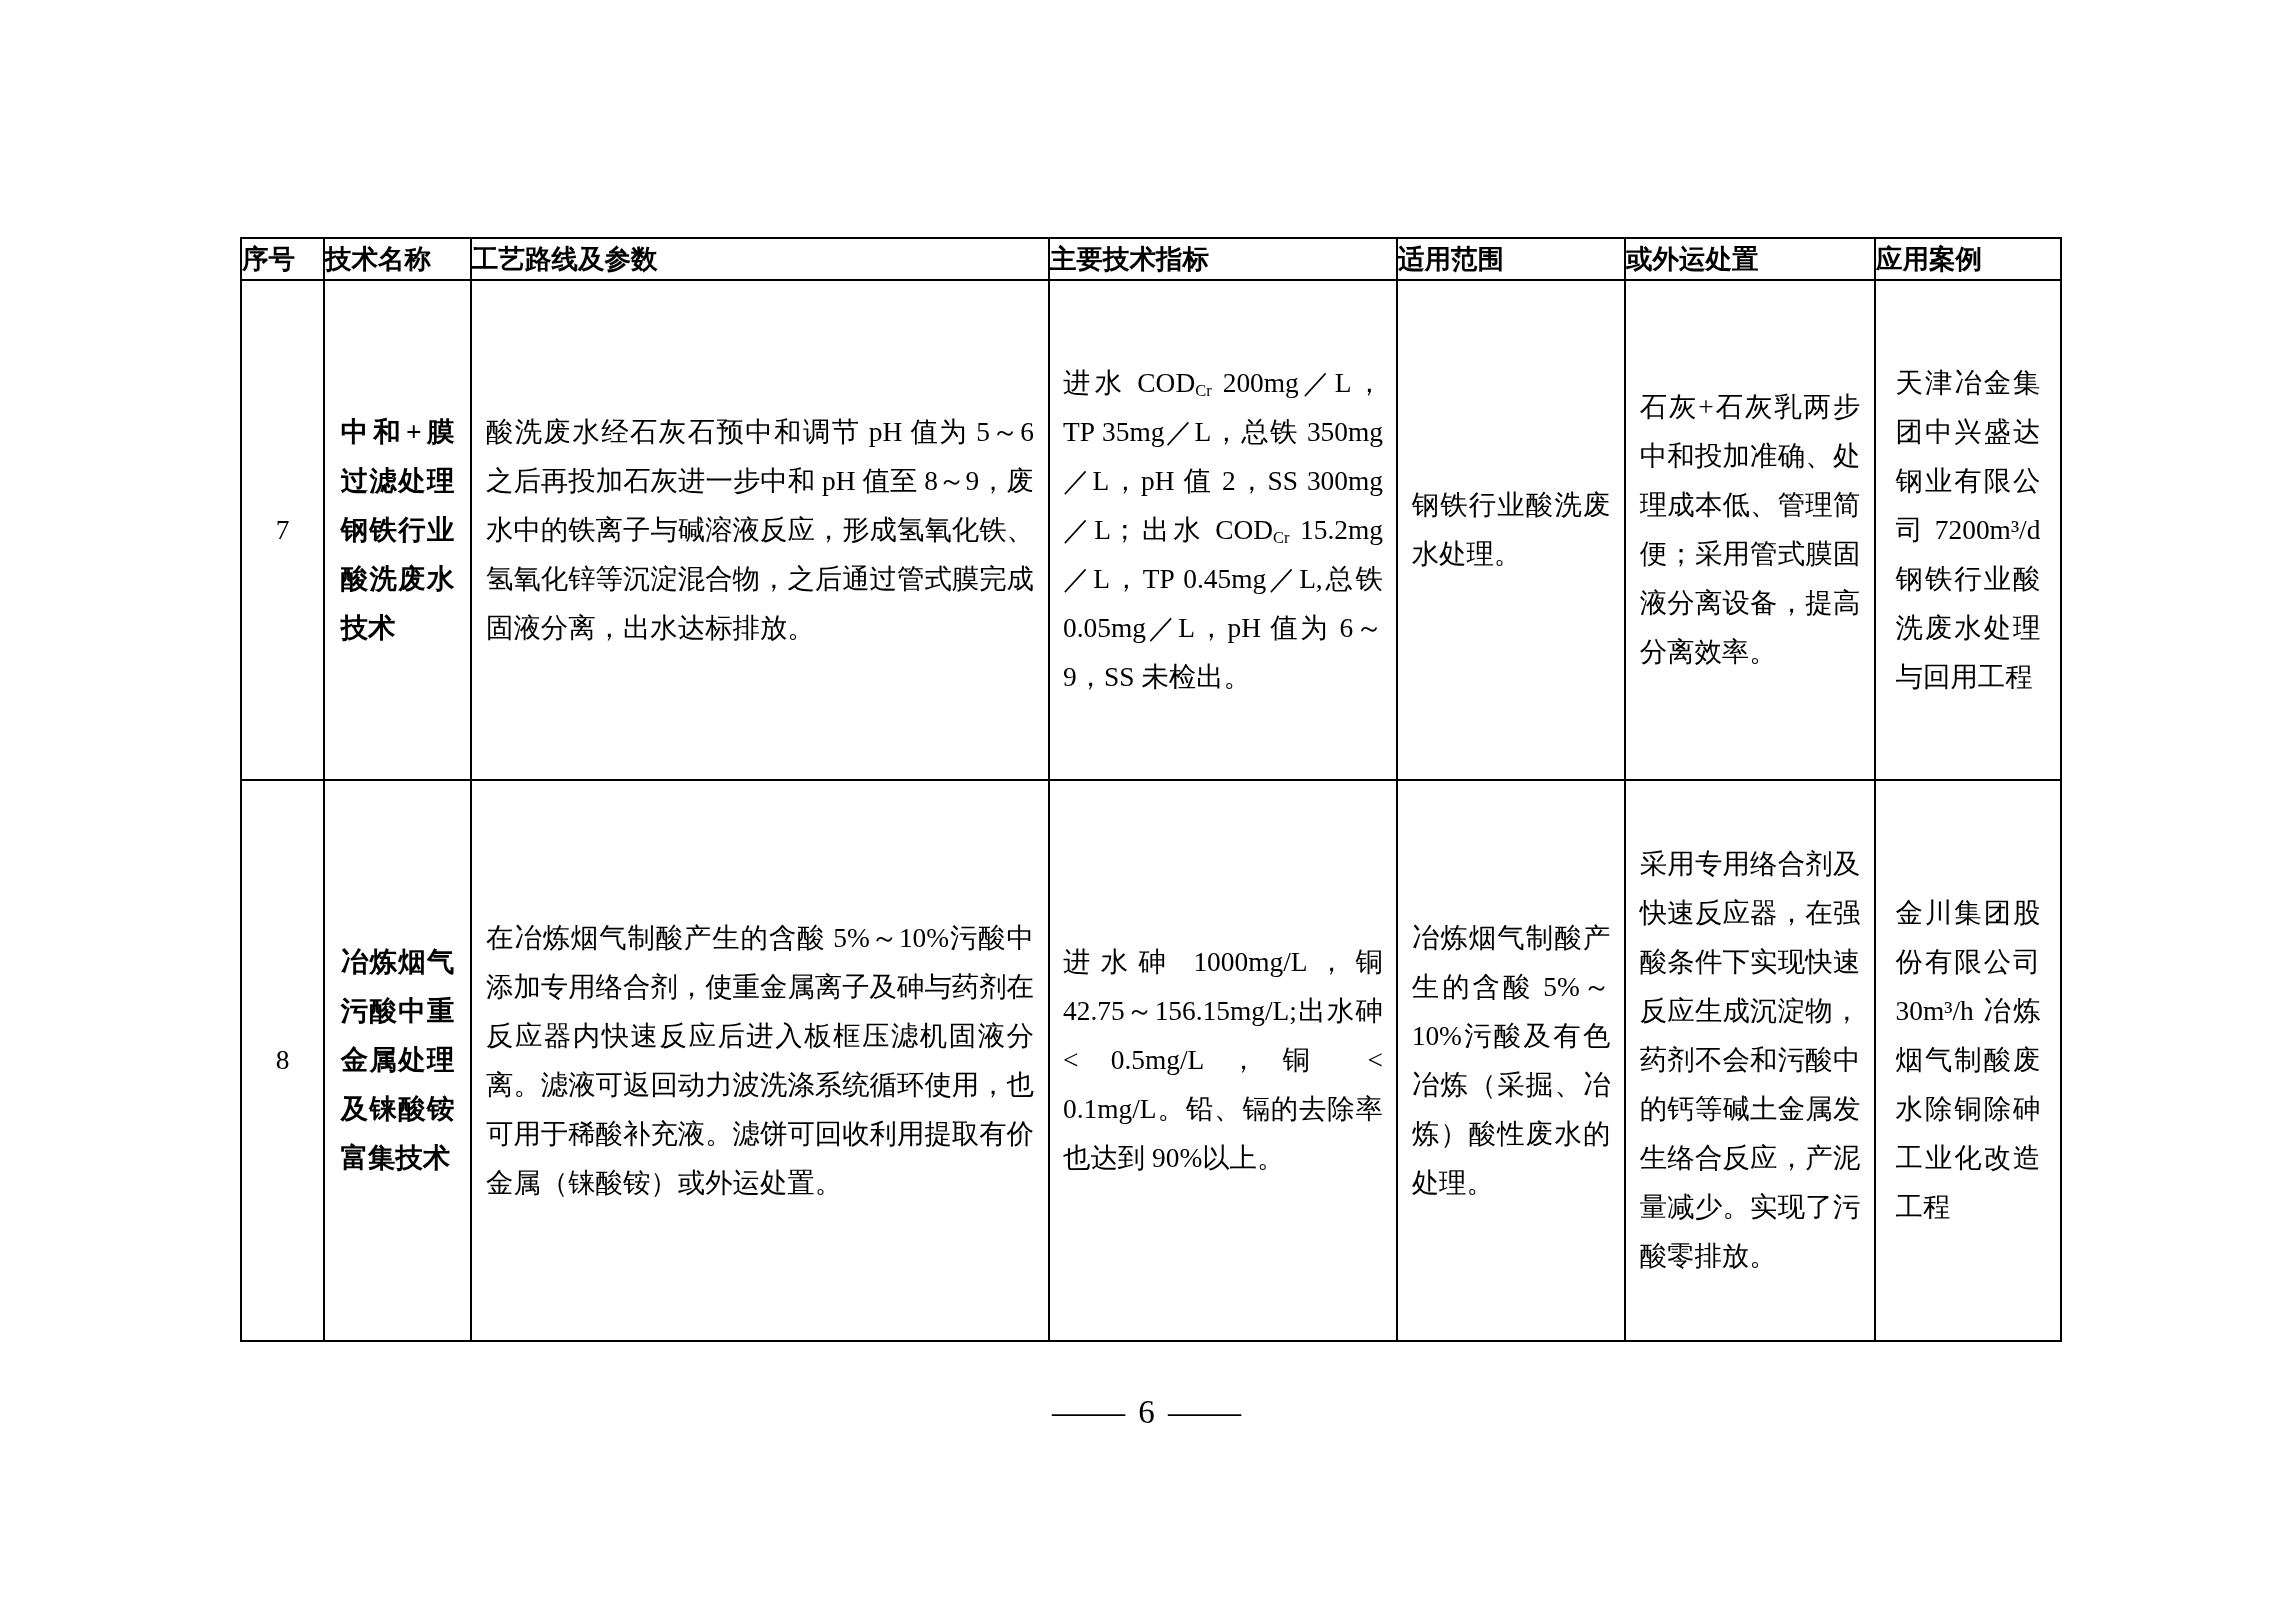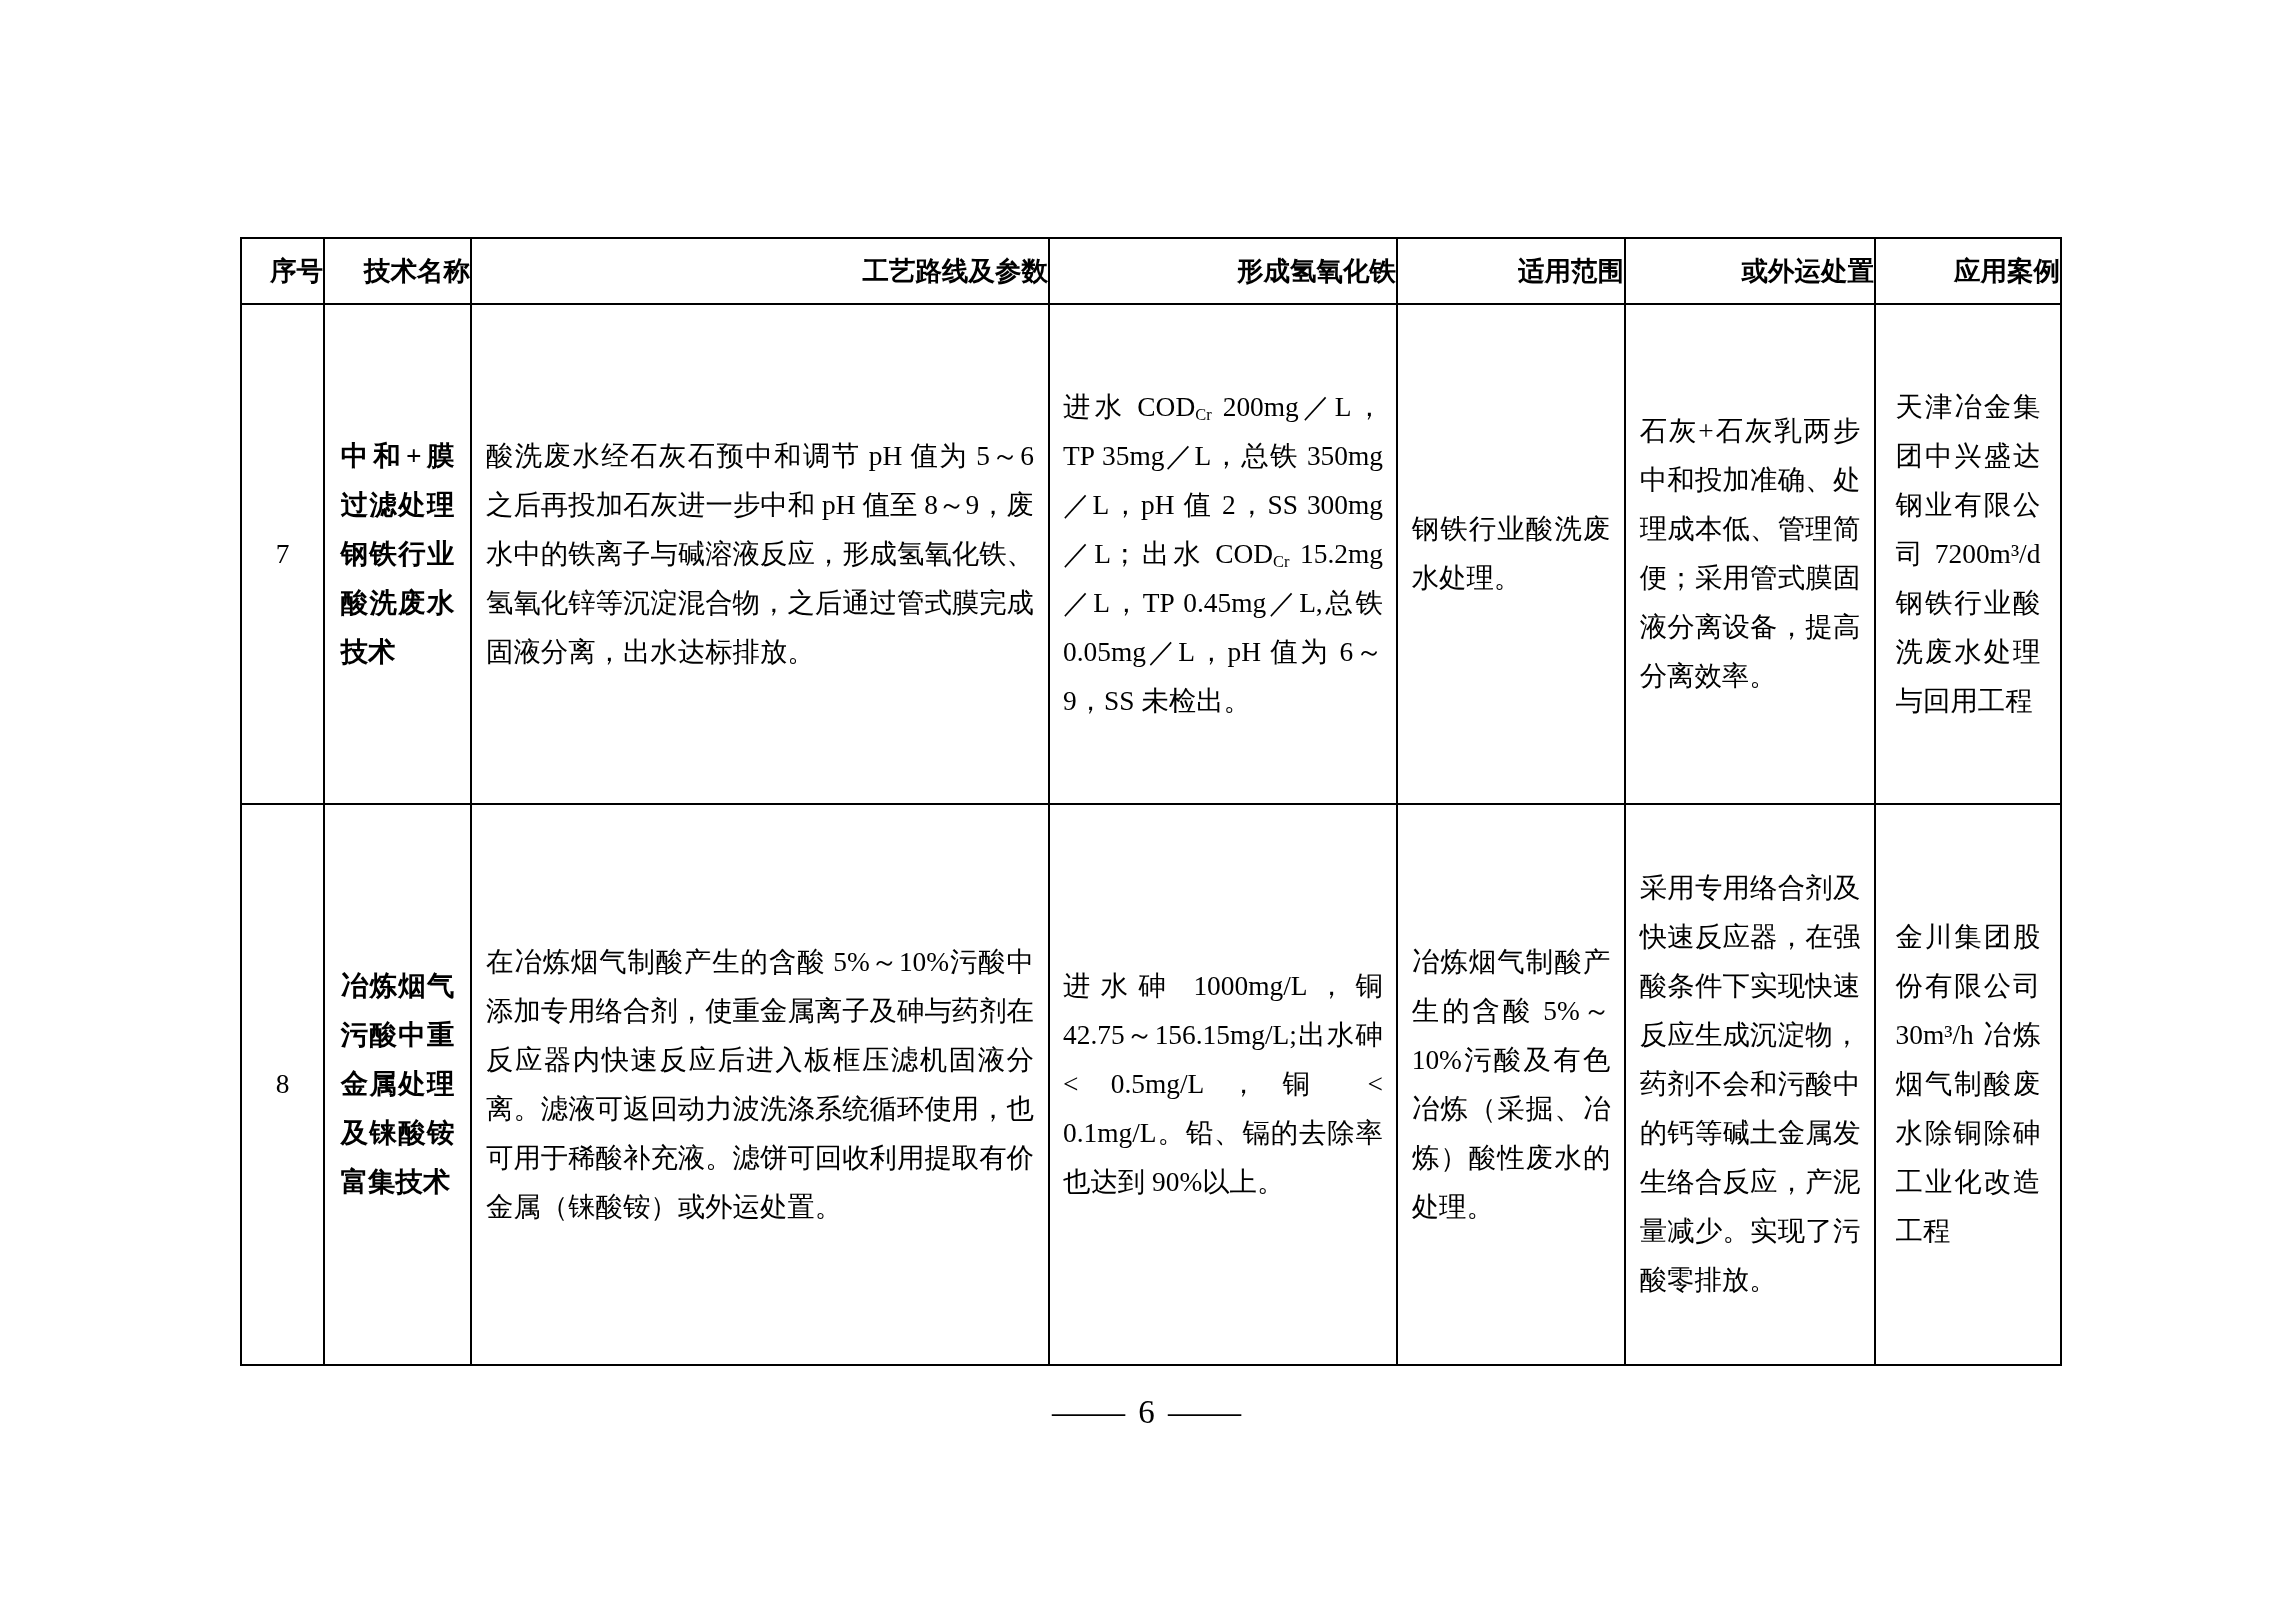--- a/index.html
+++ b/index.html
@@ -36,25 +36,25 @@
   col.w-feat { width: 250px; }
   col.w-app  { width: 186px; }
 
   th, td {
     border: 2px solid #000;
     vertical-align: middle;
     box-sizing: border-box;
   }
   thead th {
     height: 39px;
-    padding: 14px 0;
+    padding: 2px 0;
     font-family: "Liberation Sans", "DejaVu Sans", sans-serif;
     font-weight: bold;
     font-size: 26.5px;
-    text-align: right;
+    text-align: left;
     border-bottom: 2.9px solid #000;
   }
   tbody td {
     font-size: 27.4px;
     line-height: 49px;
     text-align: justify;
     text-justify: inter-character;
   }
   tr.row-7 td { height: 500px; }
   tr.row-8 td { height: 561px; }
@@ -101,21 +101,21 @@
         <col class="w-ind">
       <col class="w-scope">
         <col class="w-feat">
         <col class="w-app">
     </colgroup>
     <thead>
       <tr>
         <th>序号</th>
         <th>技术名称</th>
         <th>工艺路线及参数</th>
-        <th>形成氢氧化铁</th>
+        <th>主要技术指标</th>
         <th>适用范围</th>
         <th>或外运处置</th>
         <th>应用案例</th>
       </tr>
     </thead>
     <tbody>
       <tr class="row-7">
         <td class="c-no">7</td>
         <td class="c-name">中和+膜过滤处理钢铁行业酸洗废水技术</td>
         <td class="c-proc">酸洗废水经石灰石预中和调节 pH 值为 5～6 之后再投加石灰进一步中和 pH 值至 8～9，废水中的铁离子与碱溶液反应，形成氢氧化铁、氢氧化锌等沉淀混合物，之后通过管式膜完成固液分离，出水达标排放。</td>

